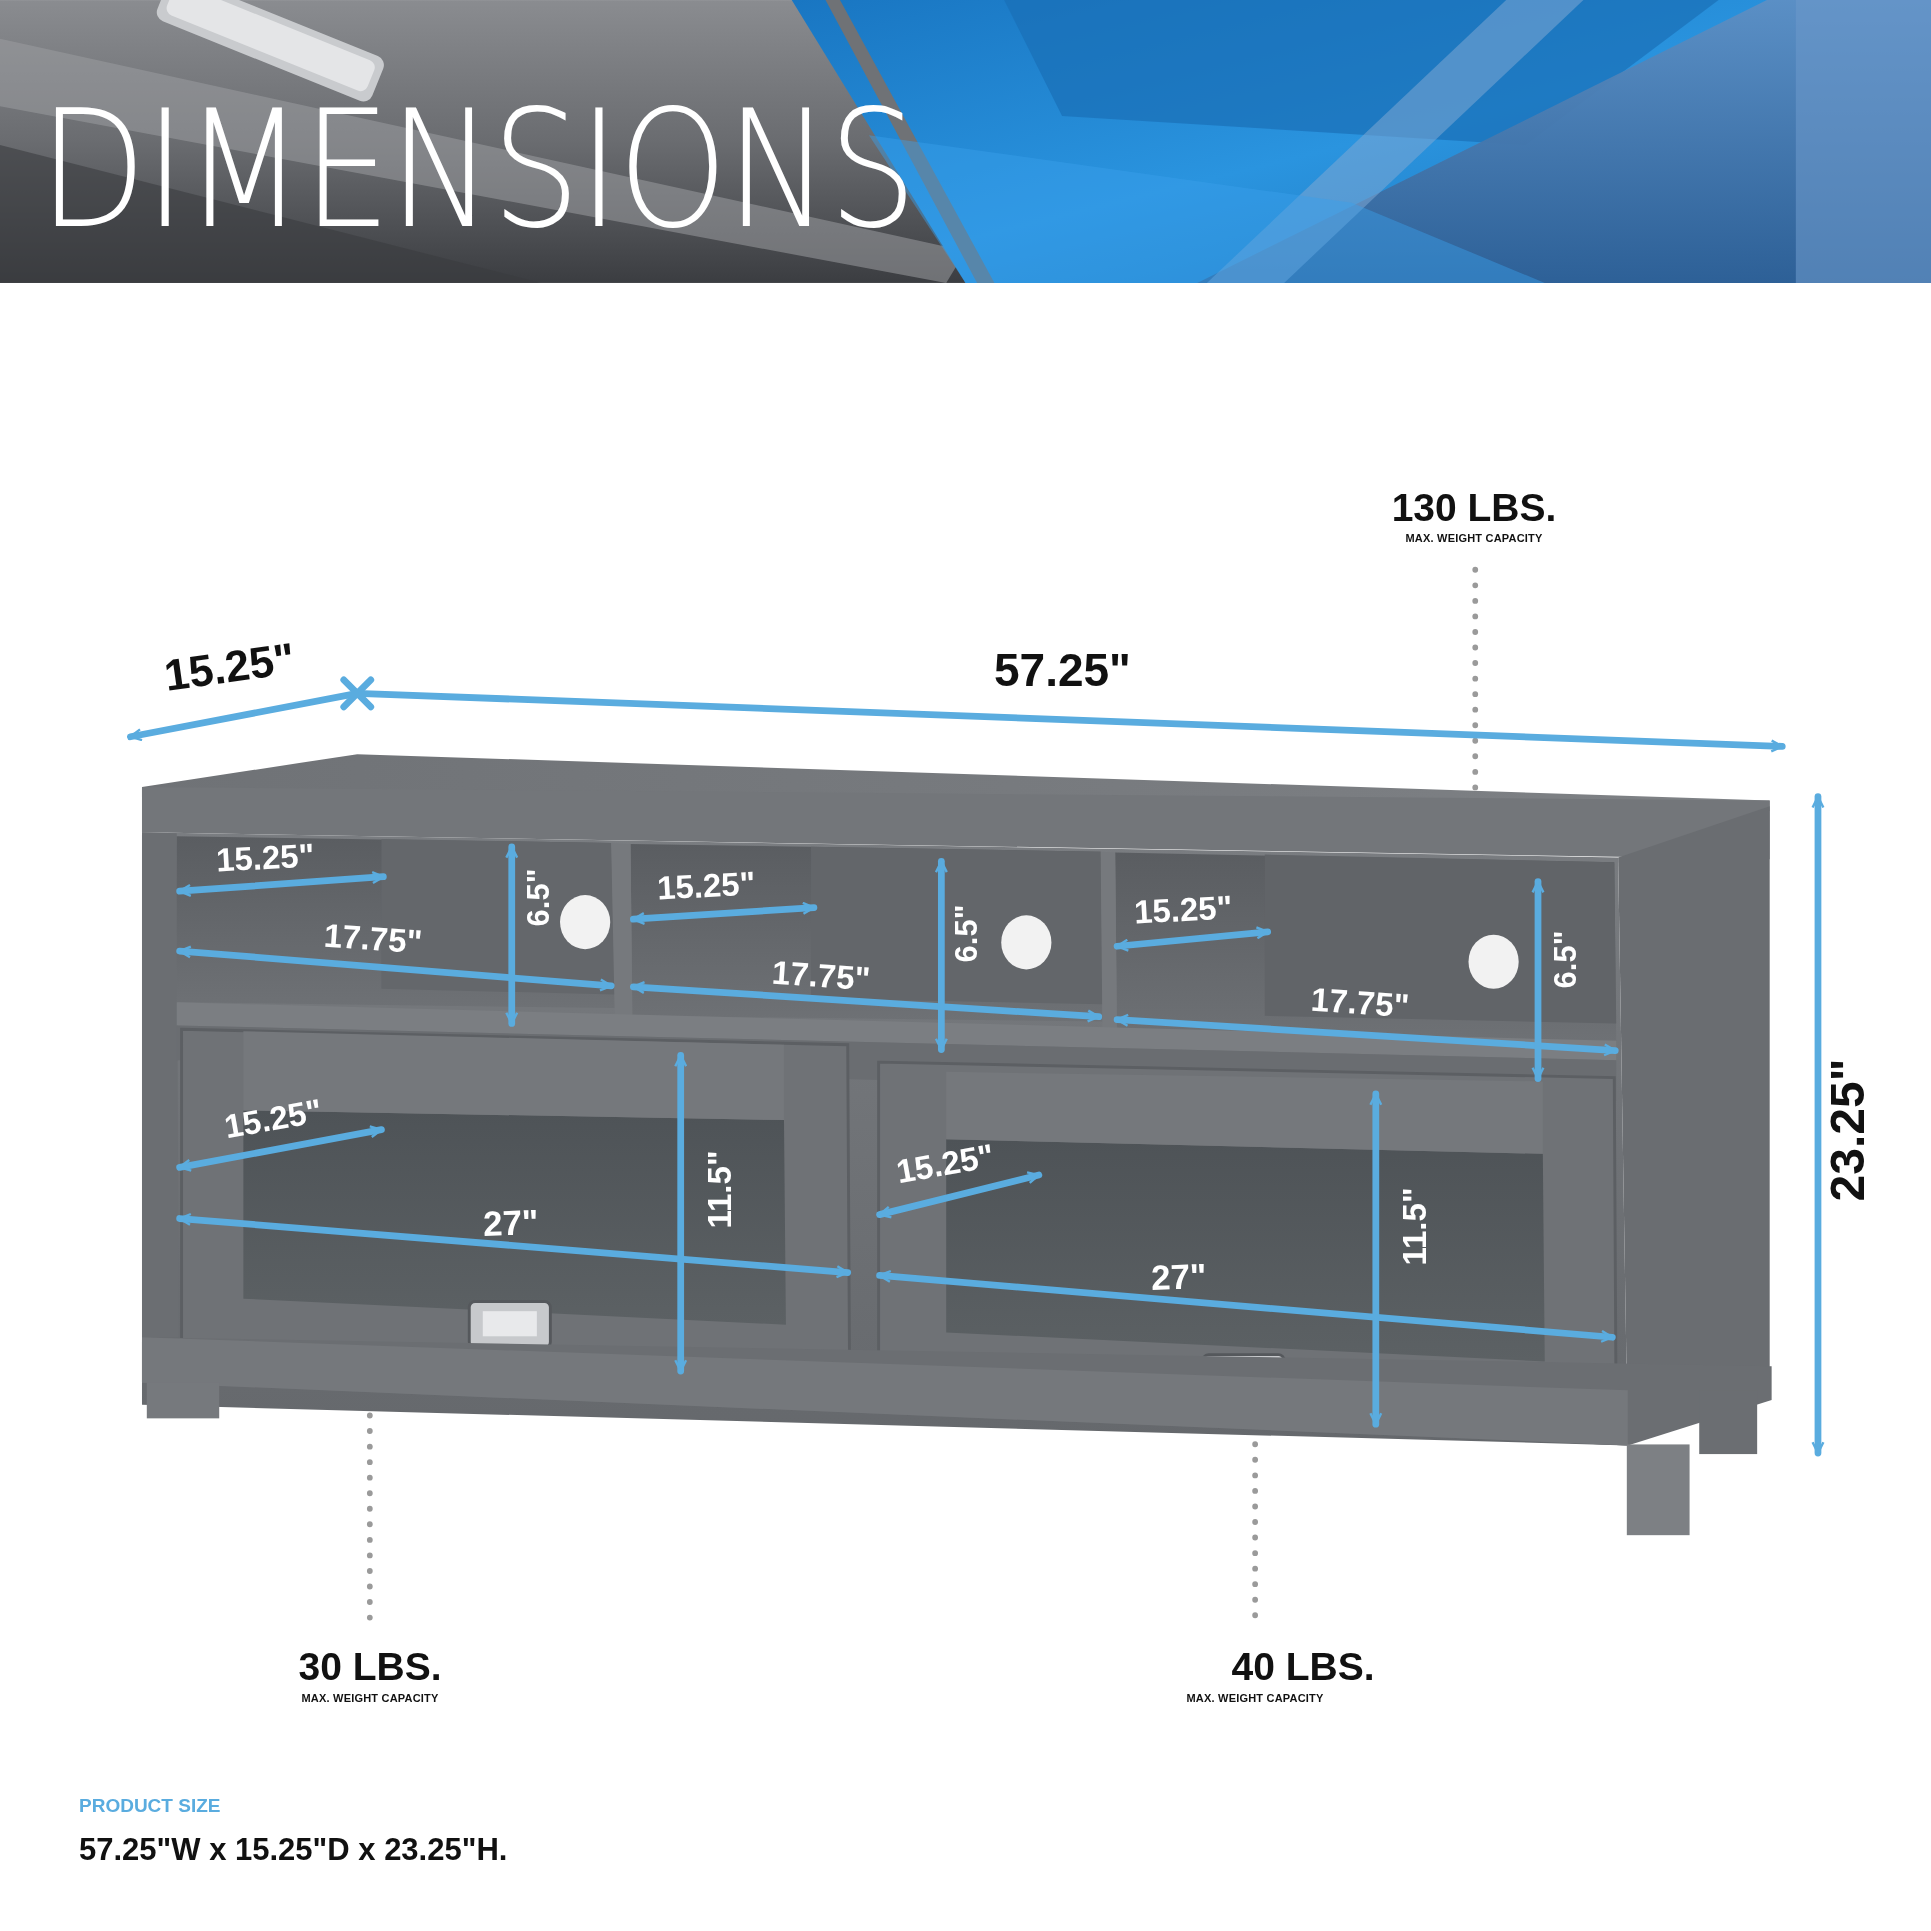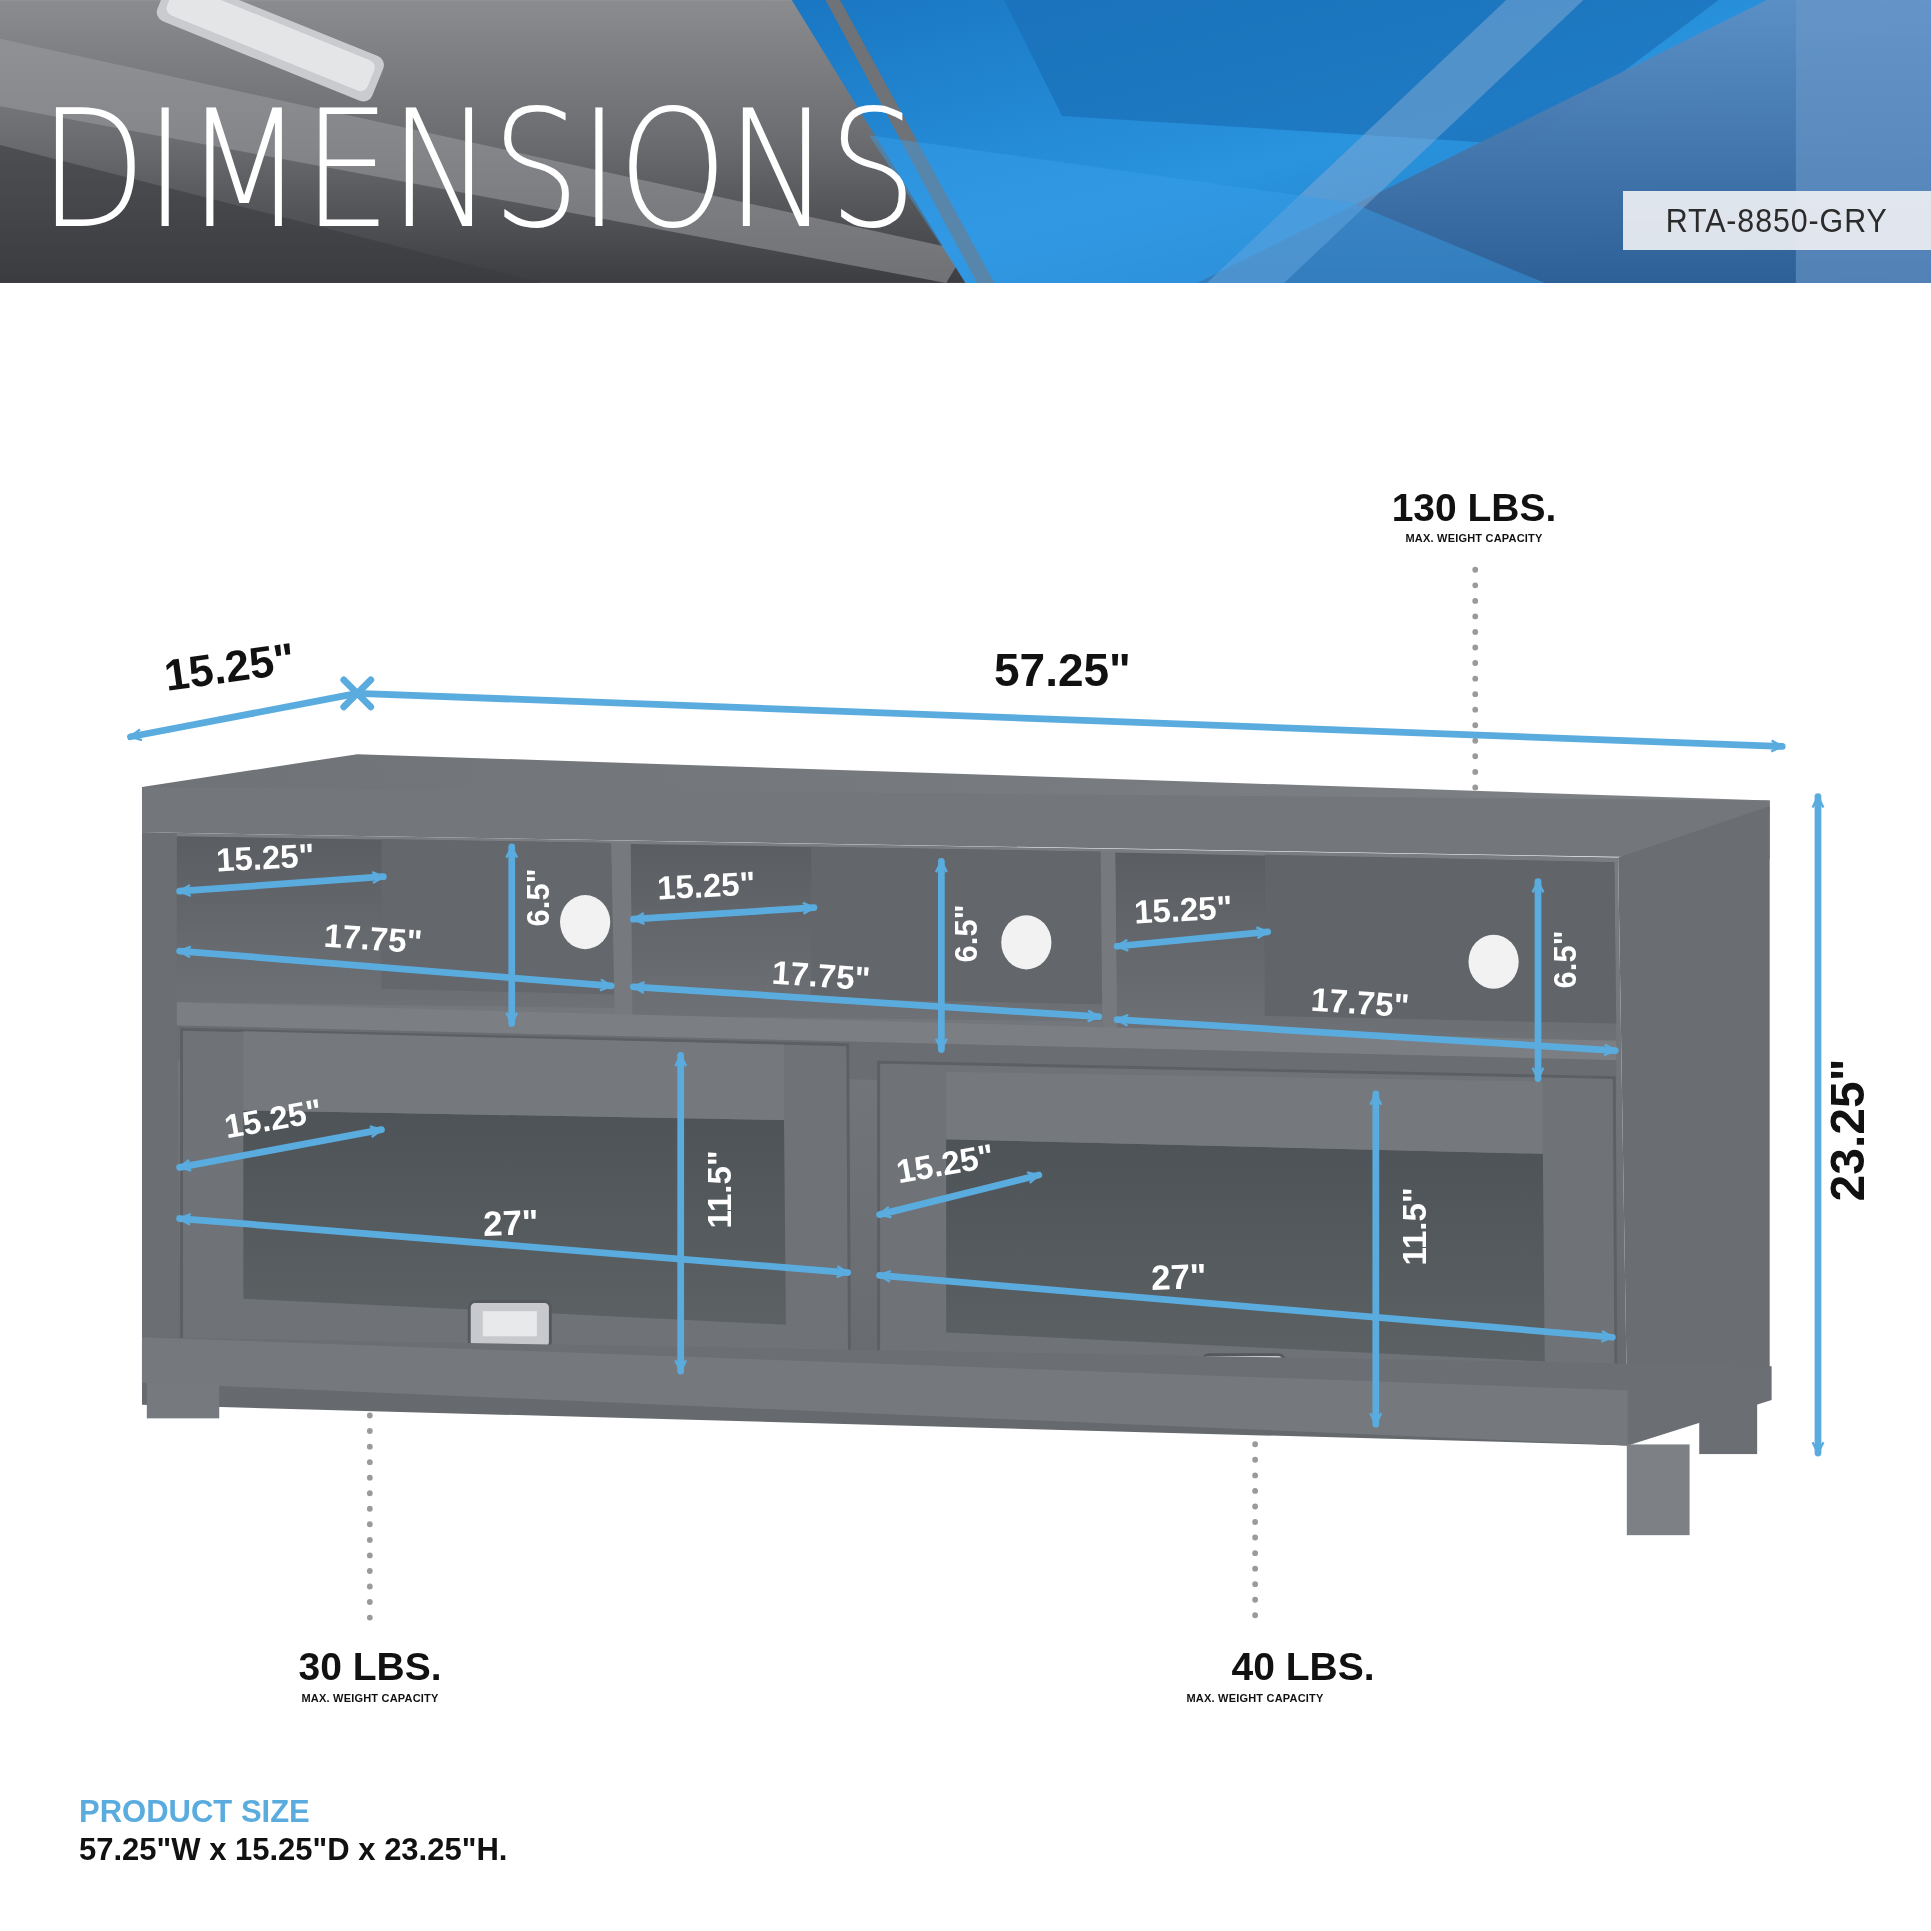--- a/index.html
+++ b/index.html
@@ -9,21 +9,21 @@
   .title { position: absolute; left: 39px; top: 89px; font-family: "DejaVu Sans", sans-serif; font-weight: 200; font-size: 162px; letter-spacing: -1.9px; color: #ffffff; line-height: 1; transform: scaleX(0.86); transform-origin: left top; -webkit-text-stroke: 0px; font-stretch: condensed; }
   .sku-box { position: absolute; left: 1623px; top: 191px; width: 308px; height: 59px; background: rgba(236,238,242,0.93); display: flex; align-items: center; justify-content: center; }
   .sku { font-family: "Liberation Sans", sans-serif; font-size: 33px; color: #2b2b2b; letter-spacing: 1px; transform: scaleX(0.92); }
   .diagram { position: absolute; left: 0; top: 283px; width: 1931px; height: 1648px; }
   .diagram svg { position: absolute; left: 0; top: 0; }
   .lbl { position: absolute; font-family: "Liberation Sans", sans-serif; font-weight: bold; white-space: nowrap; line-height: 1; }
   .lbl.dark { color: #111111; }
   .lbl.white { color: #ffffff; }
   .cap-big { position: absolute; font-family: "Liberation Sans", sans-serif; font-weight: bold; font-size: 39px; color: #111; white-space: nowrap; transform: translateX(-50%); line-height: 1; }
   .cap-sub { position: absolute; font-family: "Liberation Sans", sans-serif; font-weight: bold; font-size: 11px; color: #111; white-space: nowrap; transform: translateX(-50%); line-height: 1; letter-spacing: 0.2px; }
-  .ps-title { position: absolute; left: 79px; top: 1796px; font-family: "Liberation Sans", sans-serif; font-weight: bold; font-size: 31px; color: #5aacdf; line-height: 1; }
+  .ps-title { position: absolute; left: 79px; top: 1796px; font-family: "Liberation Sans", sans-serif; font-weight: bold; font-size: 19px; color: #5aacdf; line-height: 1; }
   .ps-value { position: absolute; left: 79px; top: 1834px; font-family: "Liberation Sans", sans-serif; font-weight: bold; font-size: 31px; color: #111; line-height: 1; }
 </style>
 </head>
 <body>
 
 <div class="header">
   <svg width="1931" height="283" viewBox="0 0 2000 293">
     <defs>
       <linearGradient id="gGray" x1="0" y1="0" x2="0" y2="1">
         <stop offset="0" stop-color="#8a8c90"></stop>
@@ -50,23 +50,20 @@
 
     <polygon points="820,0 2000,0 2000,293 1000,293" fill="url(#gBlue)"></polygon>
     <polygon points="855,0 870,0 1030,293 1012,293" fill="#6f7276"></polygon>
     <polygon points="1040,0 1780,0 1580,150 1100,120" fill="#1a6fb7" opacity="0.7"></polygon>
     <polygon points="1240,293 1830,0 2000,0 2000,293" fill="url(#gBlueR)" opacity="0.95"></polygon>
     <polygon points="1560,0 1640,0 1330,293 1250,293" fill="#7ea8d4" opacity="0.55"></polygon>
     <polygon points="1860,0 2000,0 2000,293 1860,293" fill="#6b98c9" opacity="0.6"></polygon>
     <polygon points="900,140 1400,210 1600,293 1000,293" fill="#3aa0ea" opacity="0.45"></polygon>
   </svg>
   <div class="title">DIMENSIONS</div>
-  <div class="sku-box">
-    <span class="sku">RTA-8850-GRY</span>
-  </div>
 </div>
 
 <div class="diagram">
   <svg width="1931" height="1648" viewBox="0 293 2000 1707">
     <defs>
       <linearGradient id="wood" x1="0" y1="0" x2="0" y2="1">
         <stop offset="0" stop-color="#7a7d81"></stop>
         <stop offset="1" stop-color="#65686c"></stop>
       </linearGradient>
       <linearGradient id="topSurf" x1="0" y1="0" x2="1" y2="0">

